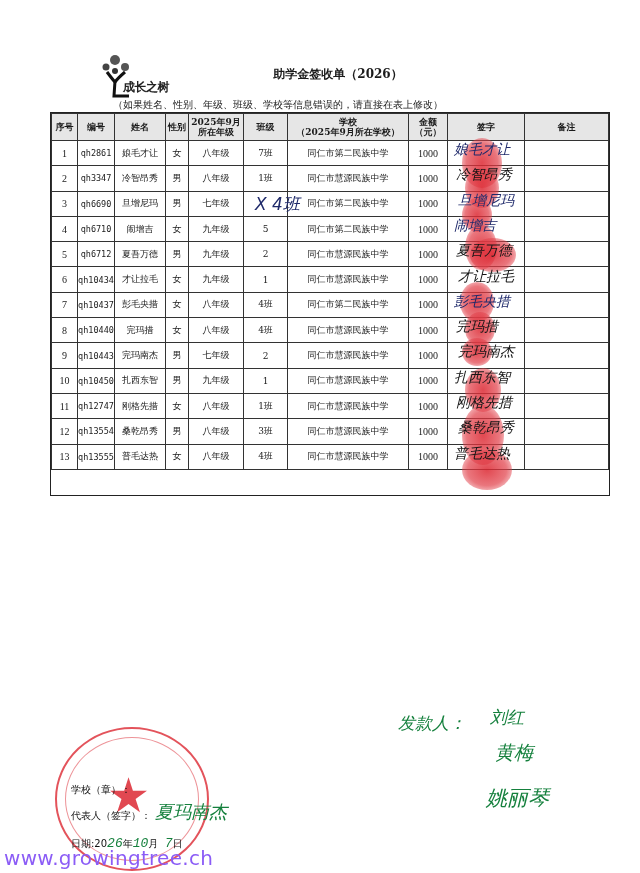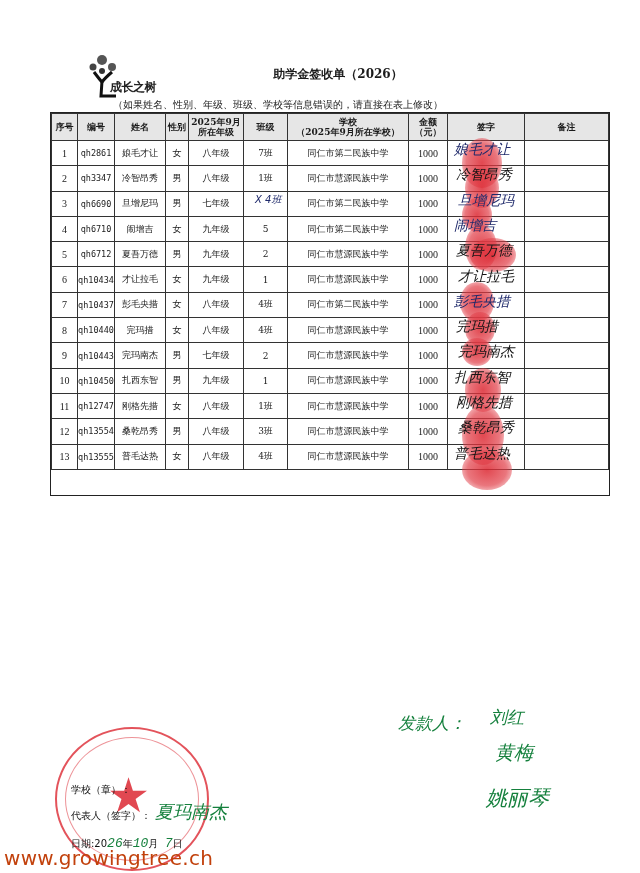--- a/index.html
+++ b/index.html
@@ -2,21 +2,21 @@
 <html><head>
 <meta charset="utf-8">
 <style>
   html, body { margin: 0; padding: 0; }
   body {
     width: 640px; height: 873px; position: relative; overflow: hidden;
     background: #ffffff;
     font-family: "DejaVu Serif", "Liberation Serif", serif;
     color: #1a1a1a;
   }
-  .logo { position: absolute; left: 88px; top: 54px; width: 95px; height: 44px; }
+  .logo { position: absolute; left: 101px; top: 54px; width: 95px; height: 44px; }
   .logo .brand-text {
     position: absolute; left: 22px; top: 25px;
     font-family: "DejaVu Sans", sans-serif; font-size: 12px; font-weight: bold;
     color: #222; letter-spacing: -0.5px;
   }
   .doc-title {
     position: absolute; left: 0; width: 640px; top: 66px; text-align: center;
     font-size: 12px; font-weight: bold; padding-left: 36px; box-sizing: border-box;
   }
   .doc-subtitle {
@@ -48,21 +48,21 @@
   .handwriting { position: absolute; font-family: Liberation Mono, monospace; color: #15803d; font-style: italic; text-align: right; }
   .stamp {
     position: absolute; left: 55px; top: 727px; width: 150px; height: 140px;
     border: 2.5px solid rgba(220,40,50,0.8); border-radius: 50%;
   }
   .stamp .inner { position: absolute; left: 8px; top: 8px; right: 8px; bottom: 8px; border: 1px solid rgba(220,40,50,0.5); border-radius: 50%; }
   .stamp .star { position: absolute; left: 50px; top: 42px; font-size: 48px; color: rgba(220,40,50,0.85); line-height: 1; }
   .footer-label { position: absolute; font-family: "DejaVu Sans", sans-serif; font-size: 10px; color: #111; }
   .watermark {
     position: absolute; left: 4px; top: 846px;
-    font-family: "DejaVu Sans", sans-serif; font-size: 20px; color: #c2410c; letter-spacing: 0.3px;
+    font-family: "DejaVu Sans", sans-serif; font-size: 20px; color: #8b5cf6; letter-spacing: 0.3px;
   }
 </style>
 </head>
 <body>
 
 <div class="logo">
   <svg width="30" height="44" viewBox="0 0 30 44">
     <circle cx="14" cy="6" r="5" fill="#555"></circle>
     <circle cx="5" cy="13" r="3.5" fill="#444"></circle>
     <circle cx="24" cy="13" r="4" fill="#555"></circle>
@@ -266,21 +266,21 @@
         <td>4班</td>
         <td>同仁市慧源民族中学</td>
         <td class="num">1000</td>
         <td></td>
         <td></td>
       </tr>
     </tbody>
 </table>
 <div class="outer"></div>
 
-<div class="sig" style="left:255px; top:193px; font-size:10px;">X 4班</div>
+<div class="sig" style="left:255px; top:193px; font-size:17px;">X 4班</div>
 
 <div>
   <div class="fingerprint" style="left:462px;top:138px;width:40px;height:50px;"></div>
   <div class="fingerprint" style="left:465px;top:168px;width:34px;height:40px;"></div>
   <div class="fingerprint" style="left:462px;top:198px;width:30px;height:34px;"></div>
   <div class="fingerprint" style="left:465px;top:225px;width:32px;height:45px;"></div>
   <div class="fingerprint" style="left:470px;top:238px;width:46px;height:34px;"></div>
   <div class="fingerprint" style="left:460px;top:282px;width:34px;height:40px;"></div>
   <div class="fingerprint" style="left:465px;top:312px;width:30px;height:34px;"></div>
   <div class="fingerprint" style="left:462px;top:338px;width:30px;height:28px;"></div>

